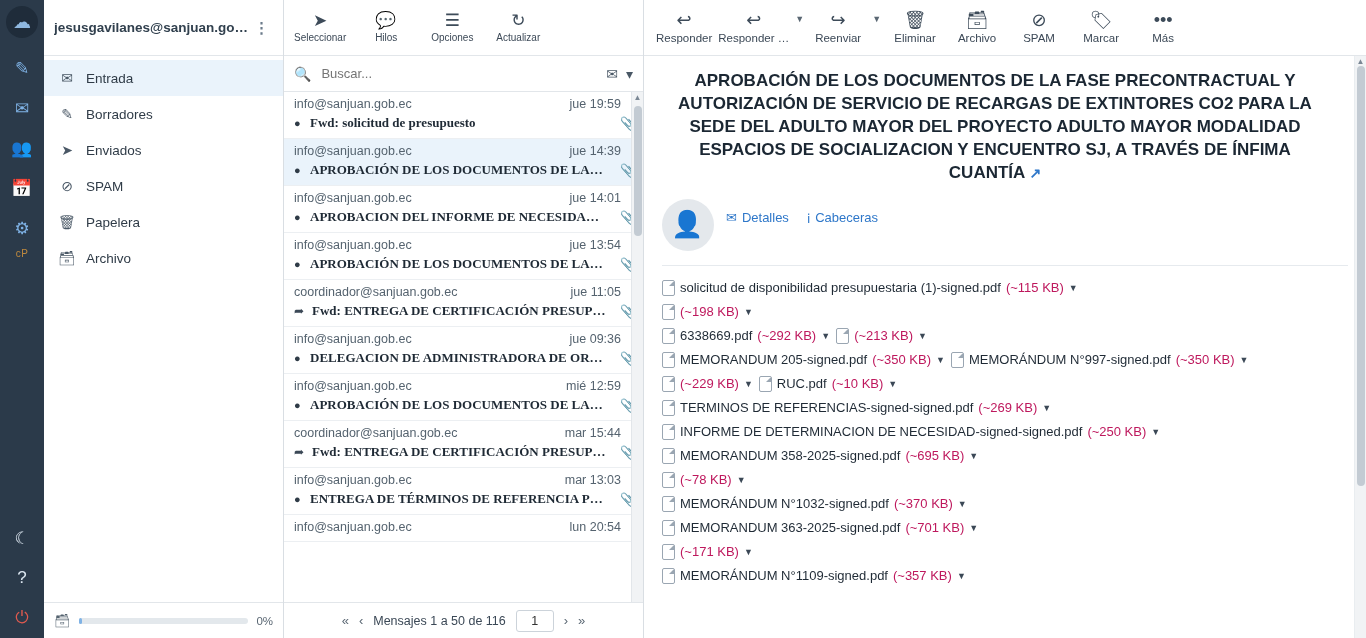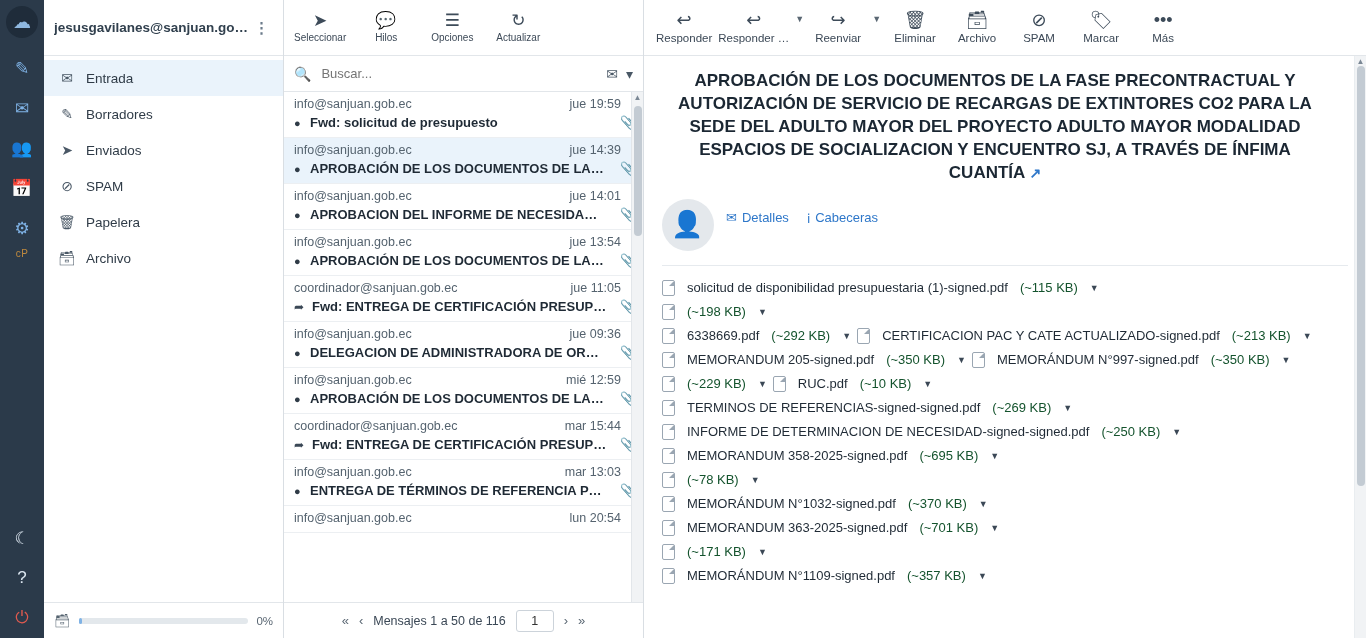--- a/index.html
+++ b/index.html
@@ -101,21 +101,21 @@
   .search-row .ri { color: #4a5866; font-size: 14px; cursor: pointer; }
   .msg-scroll { flex: 1 1 auto; overflow: hidden; position: relative; }
   .msg {
     padding: 5px 22px 7px 10px; border-bottom: 1px solid #eceff2;
     cursor: pointer; position: relative;
   }
   .msg.selected { background: #eaf3fb; }
   .msg .row1 { display: flex; justify-content: space-between; font-size: 12.5px; color: #55636f; }
   .msg .row2 { display: flex; align-items: center; gap: 6px; margin-top: 4px; font-size: 13px; color: #1f2a35; }
   .msg .subj {
-    flex: 1 1 auto; overflow: hidden; white-space: nowrap; text-overflow: ellipsis; font-weight: bold;
+    flex: 1 1 auto; overflow: hidden; white-space: nowrap; text-overflow: ellipsis; font-weight: bold; font-family: Liberation Serif, serif;
   }
   .msg .dot { color: #2f3b47; font-size: 11px; width: 10px; }
   .msg .fwd { color: #3b4856; font-size: 12px; width: 12px; }
   .msg .clip { position: absolute; right: 6px; bottom: 7px; color: #55636f; font-size: 13px; }
   .list-scrollbar {
     position: absolute; right: 0; top: 0; width: 12px; height: 100%;
     background: #f1f3f5; border-left: 1px solid #e2e6ea;
   }
   .list-scrollbar .arrow { text-align: center; font-size: 8px; color: #7a8794; line-height: 12px; }
   .list-scrollbar .thumb {
@@ -160,32 +160,32 @@
   }
   .sender-info { flex: 1 1 auto; }
   .sender-line { font-size: 13.5px; color: #2a3640; margin-top: 4px; }
   .sender-line a { color: #2e77c9; text-decoration: none; }
   .meta-links { display: flex; gap: 18px; margin-top: 10px; font-size: 13px; }
   .meta-link { color: #2e77c9; display: flex; align-items: center; gap: 5px; cursor: pointer; }
   .meta-link .mi { font-size: 13px; }
   .att-list { padding: 10px 0 0 0; }
   .att-line { display: flex; flex-wrap: wrap; align-items: center; gap: 6px; padding: 4px 0; }
   .att {
-    display: inline-flex; align-items: center; gap: 12px; font-size: 13px; color: #1f2a35;
+    display: inline-flex; align-items: center; gap: 5px; font-size: 13px; color: #1f2a35;
     white-space: nowrap;
   }
   .att .pdf {
     width: 13px; height: 16px; border: 1px solid #9aa6b2; border-radius: 2px;
     background: #fff; position: relative; display: inline-block;
   }
   .att .pdf::after {
     content: ""; position: absolute; right: 0; top: 0;
     border-width: 0 0 5px 5px; border-style: solid; border-color: #9aa6b2 #fff;
   }
-  .att .size { color: #14532d; }
+  .att .size { color: #be185d; }
   .att .dd { color: #3b4856; font-size: 9px; cursor: pointer; }
   .reader-scrollbar {
     position: absolute; right: 0; top: 0; width: 12px; height: 100%;
     background: #f1f3f5; border-left: 1px solid #e9edf0;
   }
   .reader-scrollbar .thumb {
     position: absolute; left: 2px; top: 10px; width: 8px; height: 420px;
     background: #c3cbd3; border-radius: 4px;
   }
   .reader-scrollbar .arrow { text-align: center; font-size: 8px; color: #7a8794; line-height: 12px; }
@@ -477,21 +477,20 @@
         </div>
         <div class="att-line">
           <span class="att">
               <i class="pdf"></i>
               <span>6338669.pdf</span>
               <span class="size">(~292 KB)</span>
               <span class="dd">▼</span>
             </span>
           <span class="att">
               <i class="pdf"></i>
-              <span>CERTIFICACION PAC Y CATE ACTUALIZADO-signed.pdf</span>
               <span class="size">(~213 KB)</span>
               <span class="dd">▼</span>
             </span>
         </div>
         <div class="att-line">
           <span class="att">
               <i class="pdf"></i>
               <span>MEMORANDUM 205-signed.pdf</span>
               <span class="size">(~350 KB)</span>
               <span class="dd">▼</span>

